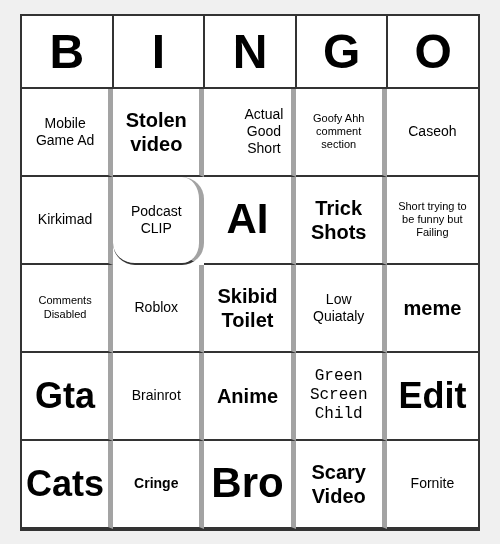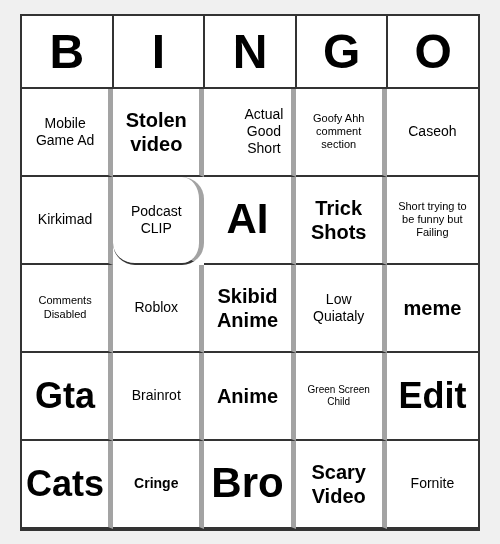--- a/index.html
+++ b/index.html
@@ -71,27 +71,27 @@
       <div class="bingo-cell" style="font-size: 14px; padding-left: 37px;">Actual Good Short</div>
       <div class="bingo-cell" style="font-size: 11px;">Goofy Ahh comment section</div>
       <div class="bingo-cell" style="font-size: 14px;">Caseoh</div>
       <div class="bingo-cell" style="font-size: 14px;">Kirkimad</div>
       <div class="bingo-cell" style="font-size: 14px; border-radius: 22px;">Podcast CLIP</div>
       <div class="bingo-cell" style="font-size: 42px; font-weight: bold;">AI</div>
       <div class="bingo-cell" style="font-size: 20px; font-weight: bold;">Trick Shots</div>
       <div class="bingo-cell" style="font-size: 11px;">Short trying to be funny but Failing</div>
       <div class="bingo-cell" style="font-size: 11px;">Comments Disabled</div>
       <div class="bingo-cell" style="font-size: 14px;">Roblox</div>
-      <div class="bingo-cell" style="font-size: 20px; font-weight: bold;">Skibid Anime</div>
+      <div class="bingo-cell" style="font-size: 20px; font-weight: bold;">Skibid Toilet</div>
       <div class="bingo-cell" style="font-size: 14px;">Low Quiataly</div>
       <div class="bingo-cell" style="font-size: 20px; font-weight: bold;">meme</div>
       <div class="bingo-cell" style="font-size: 36px; font-weight: bold;">Gta</div>
       <div class="bingo-cell" style="font-size: 14px;">Brainrot</div>
       <div class="bingo-cell" style="font-size: 20px; font-weight: bold;">Anime</div>
-      <div class="bingo-cell" style="font-size: 10px;">Green Screen Child</div>
+      <div class="bingo-cell" style="font-size: 16px; font-family: Liberation Mono, monospace;">Green Screen Child</div>
       <div class="bingo-cell" style="font-size: 36px; font-weight: bold;">Edit</div>
       <div class="bingo-cell" style="font-size: 36px; font-weight: bold;">Cats</div>
       <div class="bingo-cell" style="font-size: 14px; font-weight: bold;">Cringe</div>
       <div class="bingo-cell" style="font-size: 42px; font-weight: bold;">Bro</div>
       <div class="bingo-cell" style="font-size: 20px; font-weight: bold;">Scary Video</div>
       <div class="bingo-cell" style="font-size: 14px;">Fornite</div>
     </div>
 </div>
 
 </body></html>

